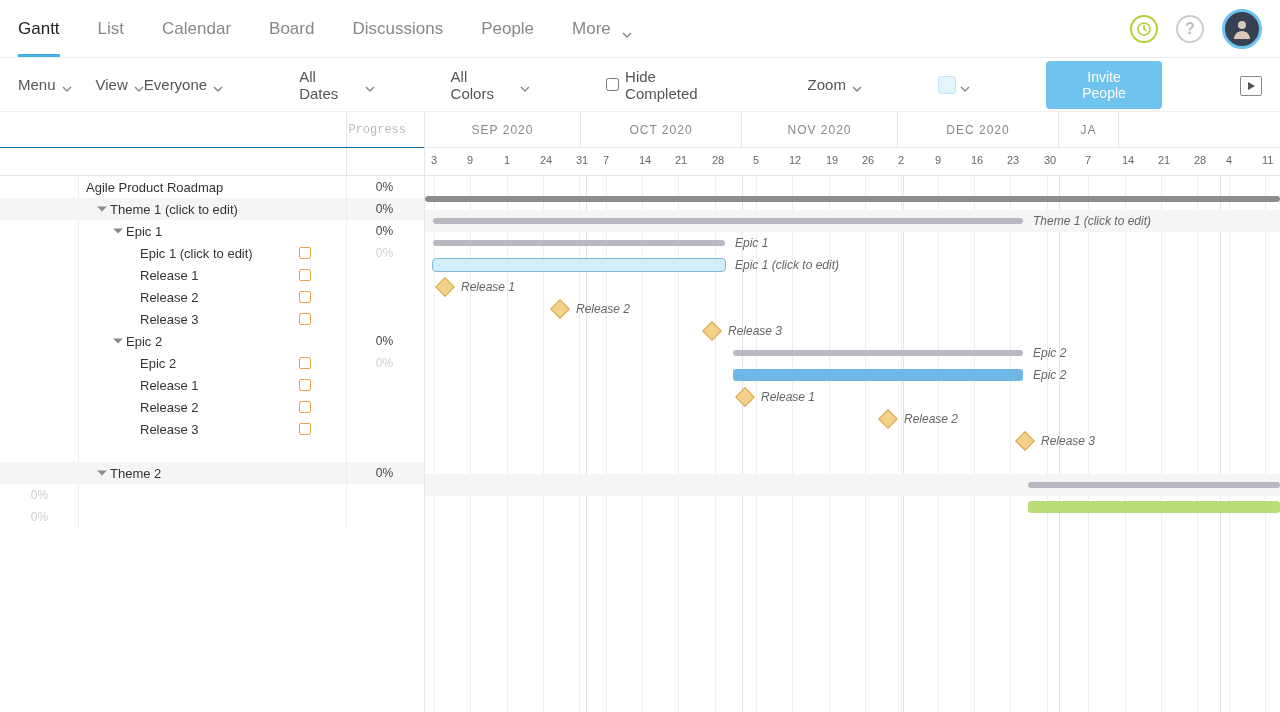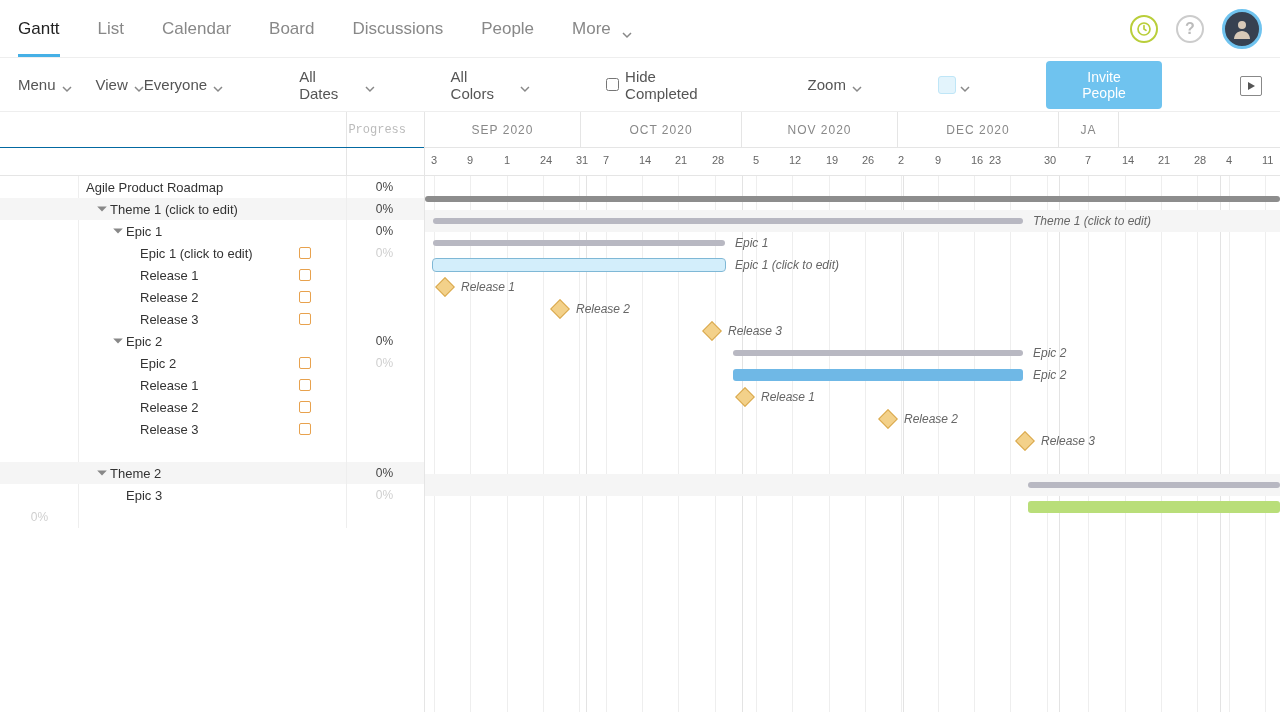--- a/index.html
+++ b/index.html
@@ -246,21 +246,20 @@
         </div>
         <div class="row" style="height: 22px;"></div>
         <div class="row shade level-1">
           <span class="caret l1"><svg viewBox="0 0 10 10">
               <path d="M1 3 L5 7 L9 3" fill="#888"></path>
             </svg></span>
           <span class="name">Theme 2</span>
           <span class="pct">0%</span>
         </div>
         <div class="row light level-2">
-          <span class="name">Epic 3</span>
           <span class="pct">0%</span>
         </div>
         <div class="row light level-2">
           <span class="pct">0%</span>
         </div>
       </div>
   </div>
 
   <div class="gantt">
     <div class="month-header" id="month-header">
@@ -280,21 +279,21 @@
         <span class="date-tick" style="left: 217px;">14</span>
         <span class="date-tick" style="left: 253px;">21</span>
         <span class="date-tick" style="left: 290px;">28</span>
         <span class="date-tick" style="left: 331px;">5</span>
         <span class="date-tick" style="left: 367px;">12</span>
         <span class="date-tick" style="left: 404px;">19</span>
         <span class="date-tick" style="left: 440px;">26</span>
         <span class="date-tick" style="left: 476px;">2</span>
         <span class="date-tick" style="left: 513px;">9</span>
         <span class="date-tick" style="left: 549px;">16</span>
-        <span class="date-tick" style="left: 567px;">23</span>
+        <span class="date-tick" style="left: 585px;">23</span>
         <span class="date-tick" style="left: 622px;">30</span>
         <span class="date-tick" style="left: 663px;">7</span>
         <span class="date-tick" style="left: 700px;">14</span>
         <span class="date-tick" style="left: 736px;">21</span>
         <span class="date-tick" style="left: 772px;">28</span>
         <span class="date-tick" style="left: 804px;">4</span>
         <span class="date-tick" style="left: 840px;">11</span>
       </div>
     <div class="chart" id="chart">
         <div class="vline month" style="left: 161px;"></div>

